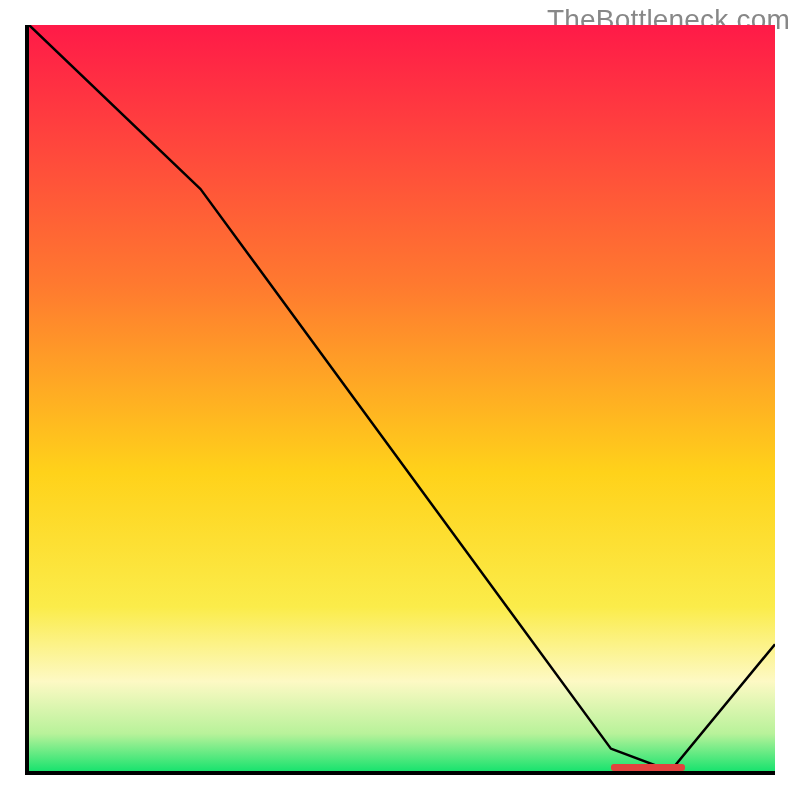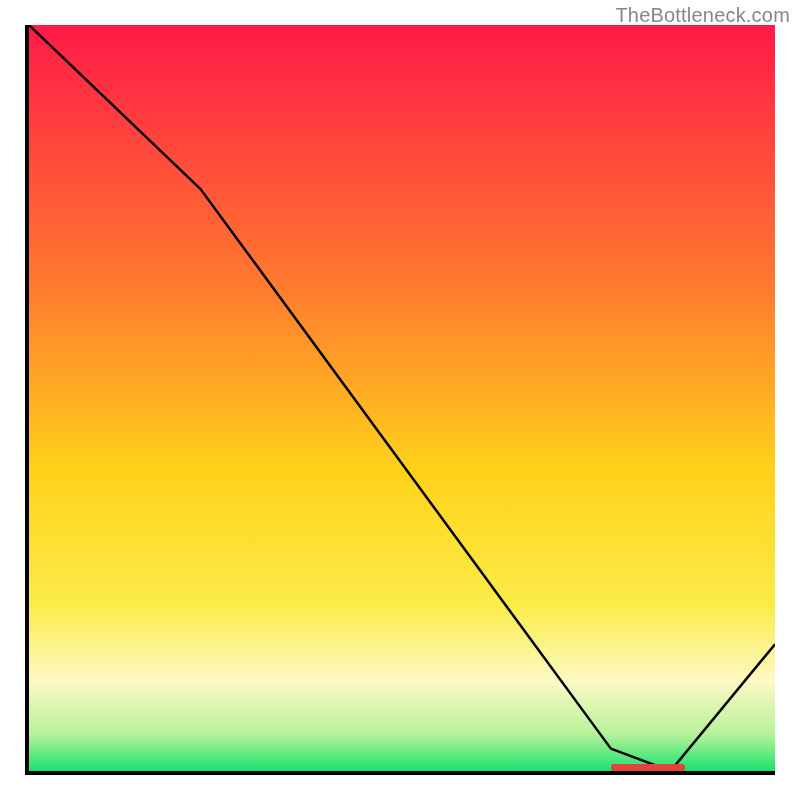--- a/index.html
+++ b/index.html
@@ -8,21 +8,21 @@
     width: 800px;
     height: 800px;
     background: #ffffff;
     font-family: Arial, Helvetica, sans-serif;
     position: relative;
   }
   .watermark {
     position: absolute;
     top: 4px;
     right: 10px;
-    font-size: 20px;
+    font-size: 28px;
     color: #878787;
     font-weight: 500;
     letter-spacing: 0.2px;
   }
   .plot-frame {
     position: absolute;
     left: 25px;
     top: 25px;
     width: 750px;
     height: 750px;

